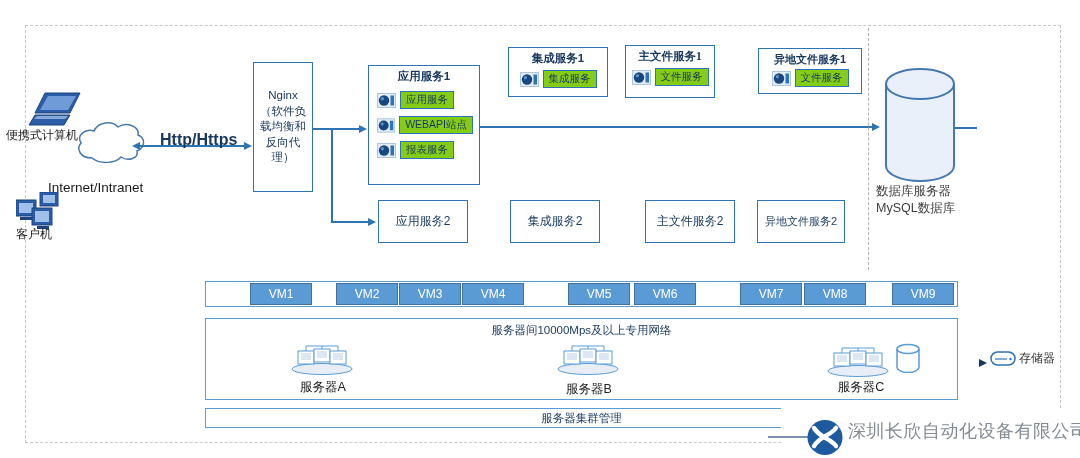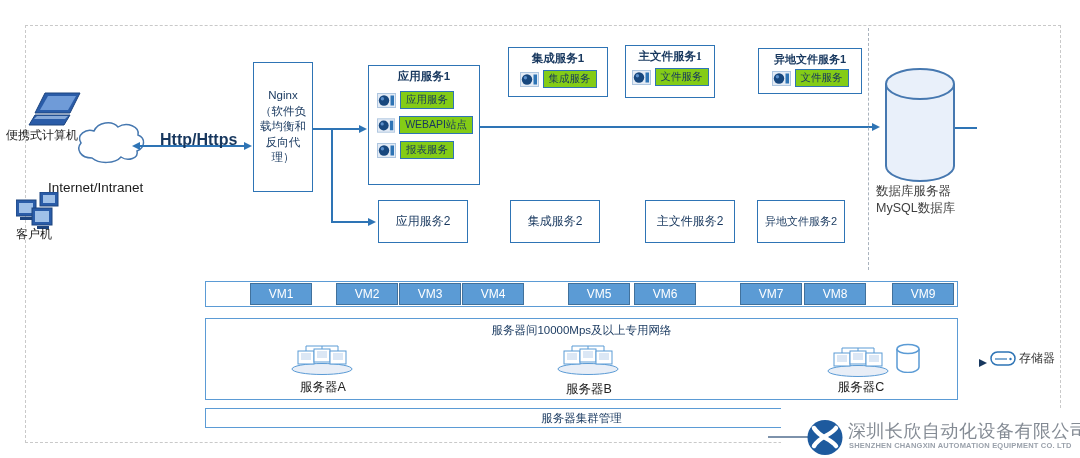--- a/index.html
+++ b/index.html
@@ -236,15 +236,14 @@
   </div>
 
   <div class="abs" style="left:781px;top:408px;width:299px;height:50px;background:#fff;"></div>
   <div class="abs" style="left:768px;top:436px;width:42px;height:2px;background:#7d92ab;"></div>
   <svg class="abs" style="left:806px;top:419px;" width="38" height="37" viewBox="0 0 38 37">
     <circle cx="19" cy="18.5" r="17.5" fill="#1d5a9e"></circle>
     <path d="M8,27 C14,17 24,17 30,9" fill="none" stroke="#fff" stroke-width="4.5" stroke-linecap="round"></path>
     <path d="M8,9 C14,19 24,19 30,27" fill="none" stroke="#fff" stroke-width="4.5" stroke-linecap="round"></path>
   </svg>
   <div class="abs logo-cn" style="left:848px;top:419px;">深圳长欣自动化设备有限公司</div>
-  <div class="abs logo-en" style="left:849px;top:441px;">SHENZHEN CHANGXIN AUTOMATION EQUIPMENT CO. LTD</div>
 
 </div>
 
 </body></html>

